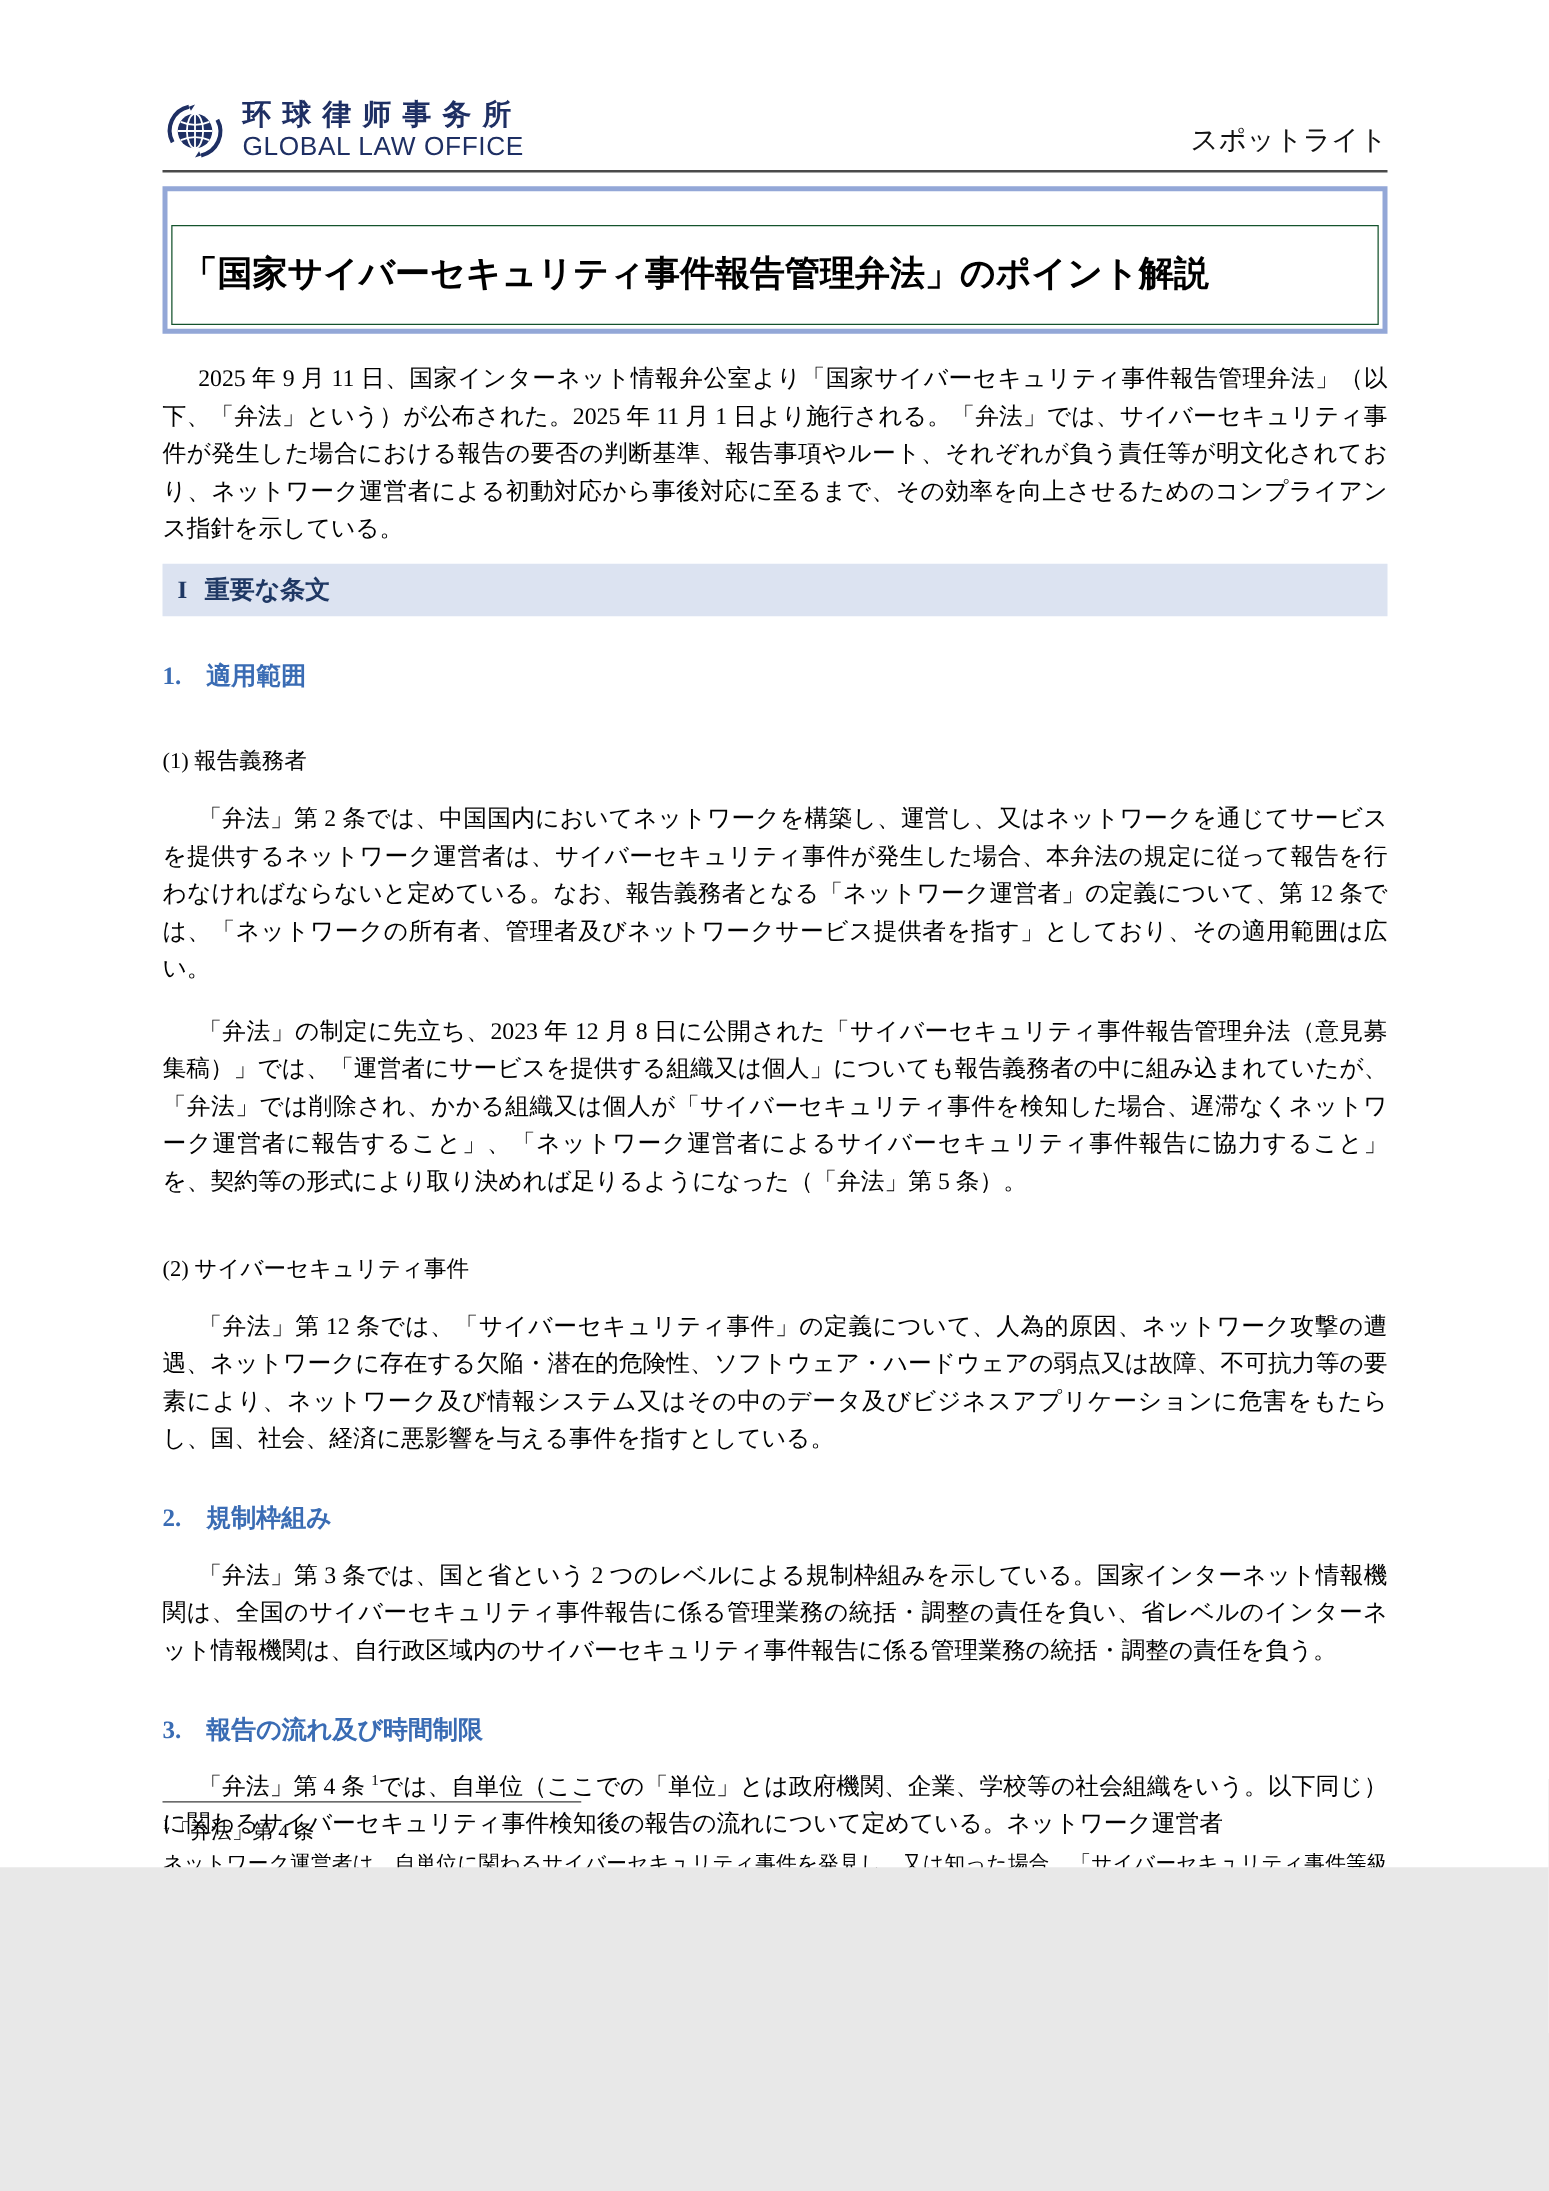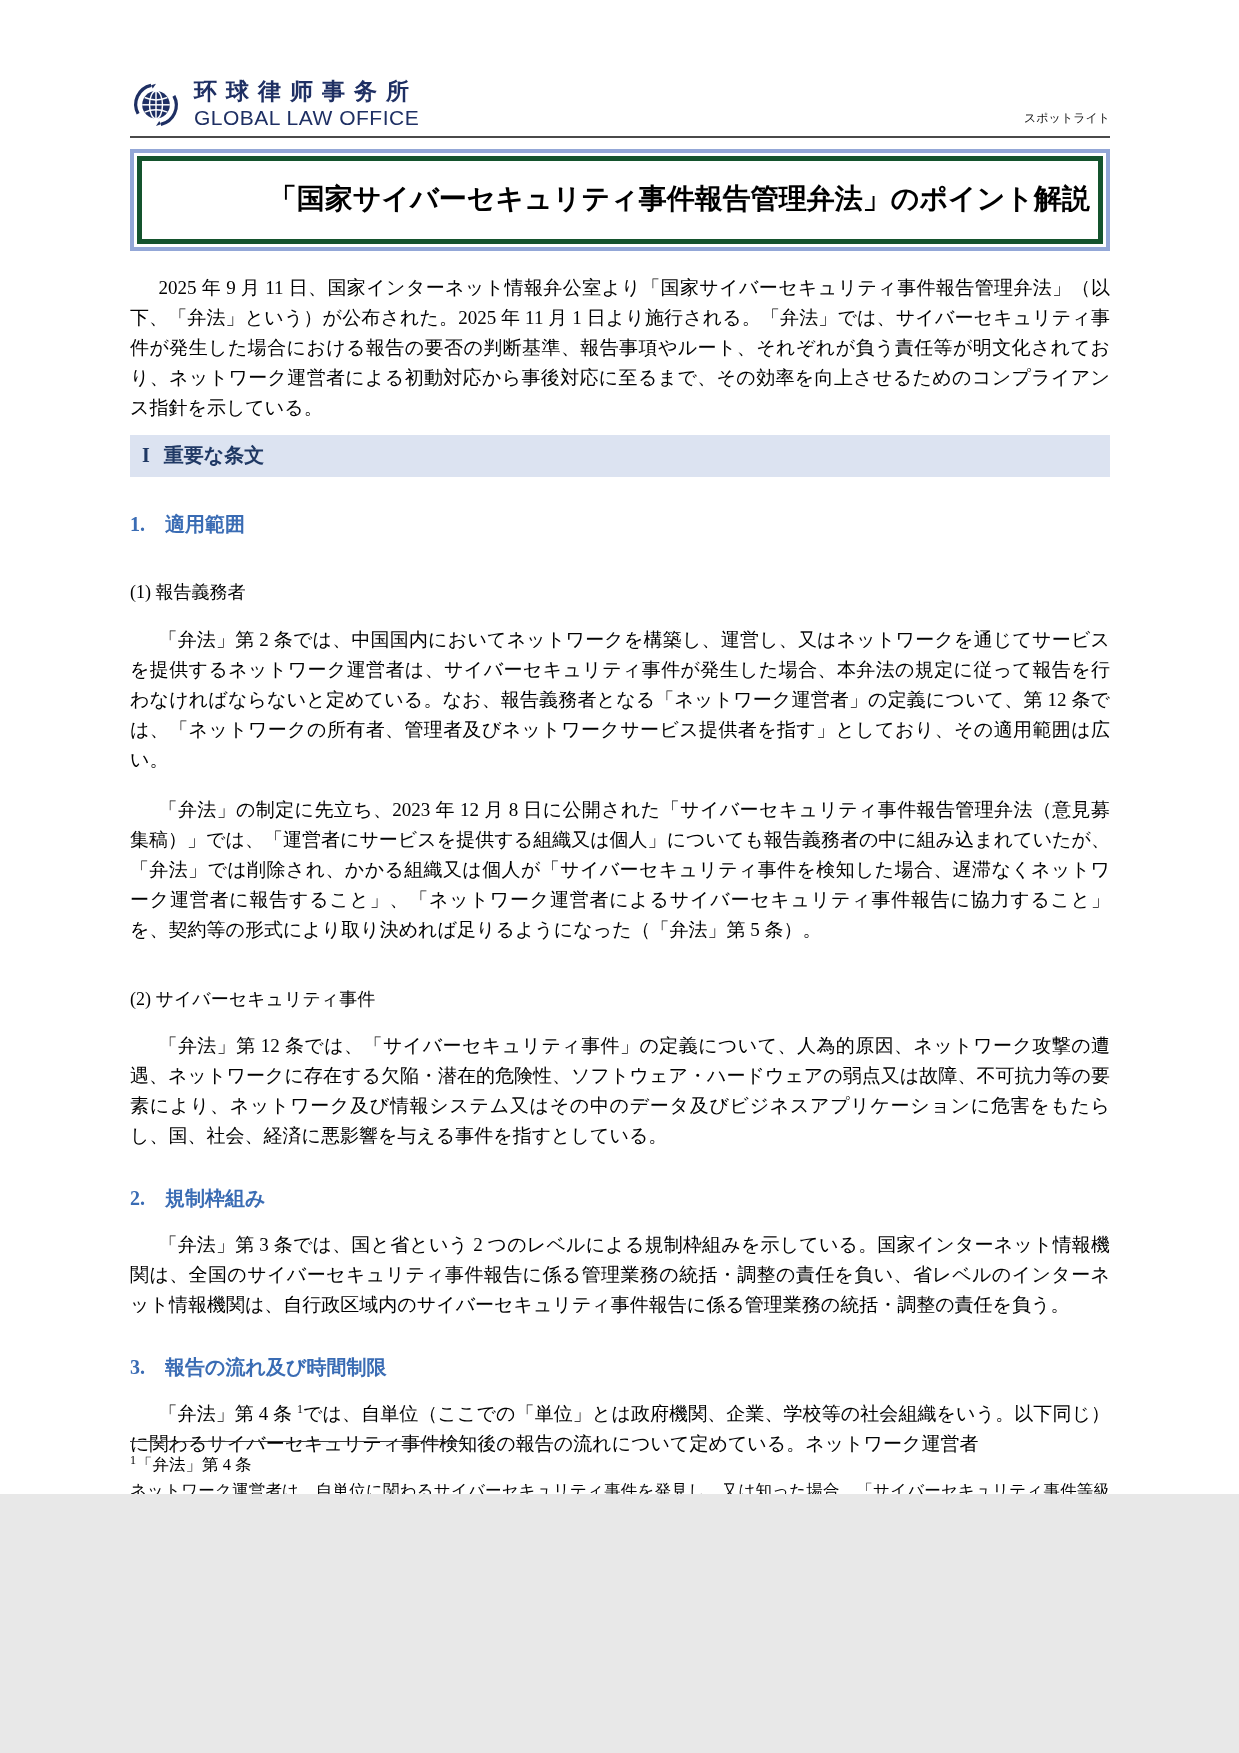--- a/index.html
+++ b/index.html
@@ -22,34 +22,35 @@
   .logo-cn {
     font-family:"Liberation Sans","DejaVu Sans",sans-serif;
     font-size:23px; font-weight:600; color:#1e2f63; letter-spacing:9px; white-space:nowrap;
   }
   .logo-en {
     font-family:"Liberation Sans","DejaVu Sans",sans-serif;
     font-size:21px; color:#1e2f63; letter-spacing:0.5px; margin-top:2px;
   }
   .tagline {
     font-family:Liberation Serif, serif;
-    font-size:12px; color:#111; padding-bottom:3px;
+    font-size:22px; color:#111; padding-bottom:3px;
   }
   .header-rule { border:none; border-top:2px solid #4a4a4a; margin:6px 0 0 0; }
 
   
   .title-frame {
     margin-top:11px;
     border:4px solid #93a7d7;
     padding:3px;
   }
   .title-inner {
-    border:5px solid #14532d;
+    border:1px solid #14532d;
     padding:19px 8px 21px 8px;
-    text-align:right;
+    text-align:left;
+    margin-top:24px;
   }
   .title-text {
     font-family:"Liberation Sans","DejaVu Sans",sans-serif;
     font-size:28px; font-weight:bold; color:#000;
   }
 
   
   .para {
     font-size:19px; line-height:1.58; text-align:justify;
     text-indent:1.5em; margin:0;

